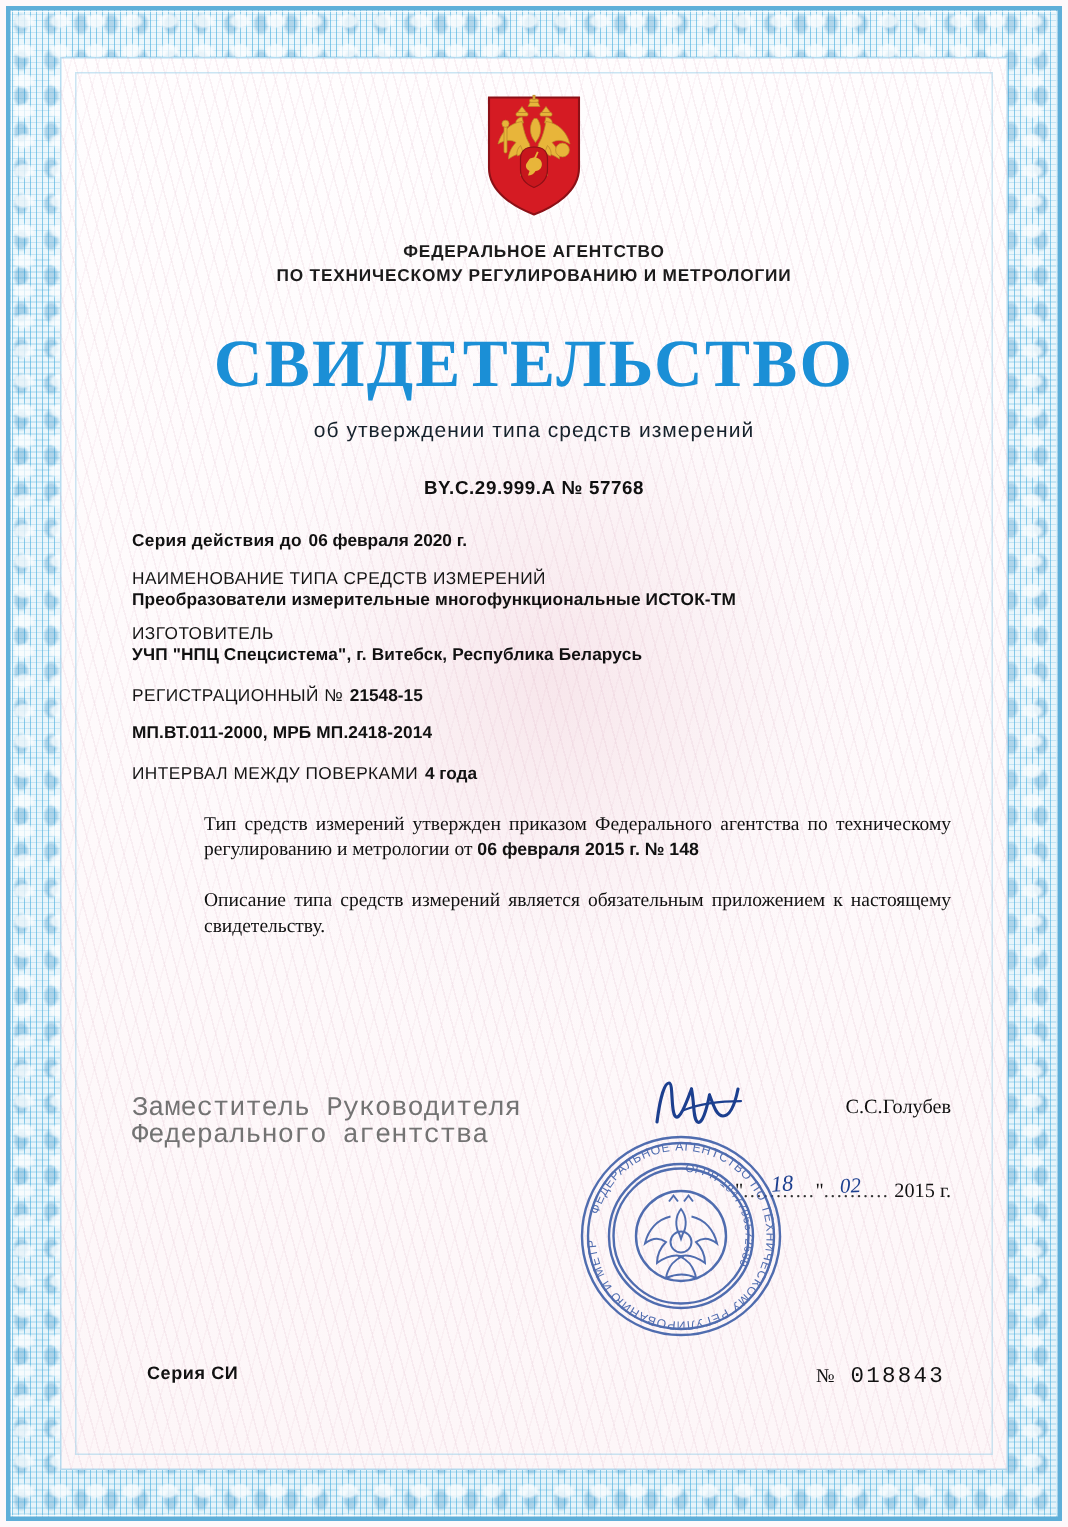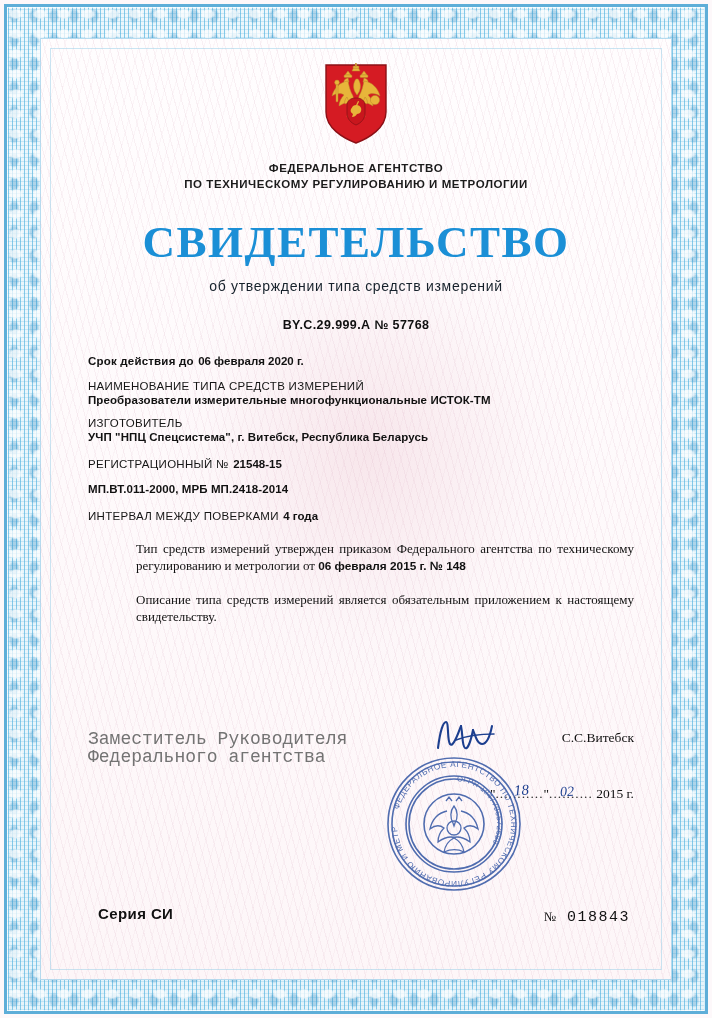--- a/index.html
+++ b/index.html
@@ -252,21 +252,21 @@
     width: 140px;
     height: 140px;
     opacity: 0.82;
   }
 
   
   .series {
     position: absolute;
     left: 58px;
     bottom: 58px;
-    font-size: 15px;
+    font-size: 12px;
     font-weight: bold;
     letter-spacing: 0.4px;
     color: #111;
     margin-top: 23px;
   }
   .serial {
     position: absolute;
     right: 42px;
     bottom: 54px;
     font-family: "Liberation Mono", monospace;
@@ -341,21 +341,21 @@
     </div>
 
     <div class="main-title">СВИДЕТЕЛЬСТВО</div>
     <div class="subtitle">об утверждении типа средств измерений</div>
 
     <div class="cert-number">BY.C.29.999.А  №  57768</div>
 
     <div class="body-block">
 
       <div class="row">
-        <span class="lbl-bold">Срок действия до</span>
+        <span class="lbl-bold">Серия действия до</span>
         <span class="inline-val">06 февраля 2020 г.</span>
       </div>
 
       <div class="row">
         <div class="lbl">НАИМЕНОВАНИЕ ТИПА СРЕДСТВ ИЗМЕРЕНИЙ</div>
         <div class="val">Преобразователи измерительные многофункциональные ИСТОК-ТМ</div>
       </div>
 
       <div class="row">
         <div class="lbl">ИЗГОТОВИТЕЛЬ</div>
@@ -381,21 +381,21 @@
       </div>
 
       <div class="para">Описание типа средств измерений является обязательным приложением к настоящему свидетельству.</div>
     </div>
 
     <div class="sign-left">
       <div>Заместитель Руководителя</div>
       <div>Федерального агентства</div>
     </div>
 
-    <div class="sign-right">С.С.Витебск</div>
+    <div class="sign-right">С.С.Голубев</div>
 
     <div class="handwriting sig-scribble">
       <svg viewBox="0 0 70 44" width="70" height="44">
         <g fill="none" stroke="#1c3f8f" stroke-width="2.1" stroke-linecap="round">
           <path d="M6 34 C8 18 11 8 14 8 C17 8 15 26 18 30 C21 34 26 20 29 12"></path>
           <path d="M29 12 C31 22 30 32 33 34 C36 36 39 26 41 16"></path>
           <path d="M41 16 C44 24 46 30 50 30 C55 30 58 22 60 12"></path>
           <path d="M24 26 C34 22 46 20 62 20" stroke-width="1.5"></path>
         </g>
       </svg>

